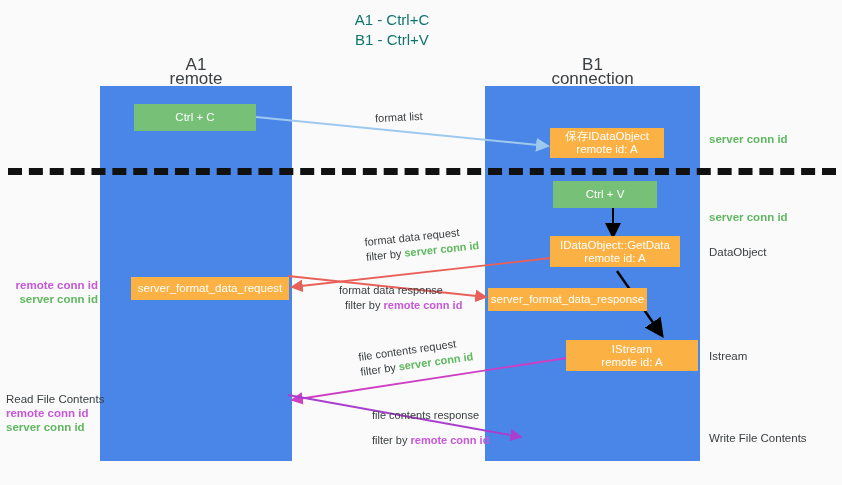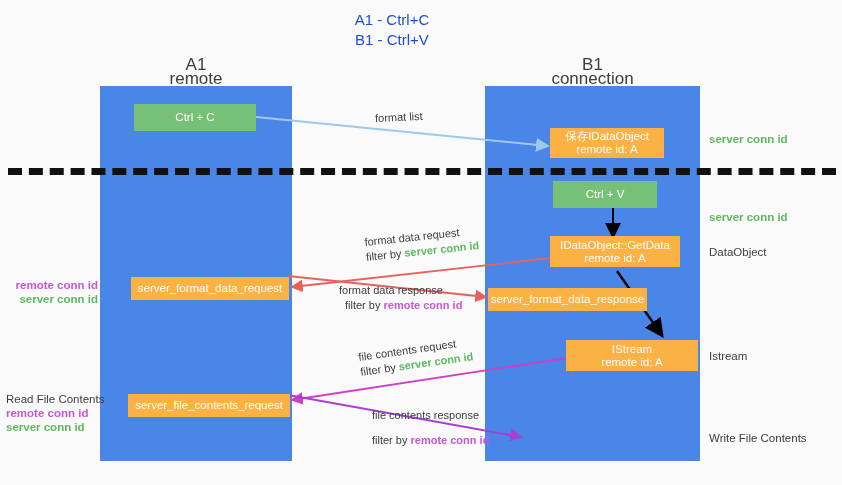--- a/index.html
+++ b/index.html
@@ -16,21 +16,21 @@
   #canvas { position: absolute; inset: 0; }
 
   .abs { position: absolute; }
 
   
   .title-block {
     left: 0; top: 10px; width: 784px;
     text-align: center;
     font-size: 15px;
     line-height: 20px;
-    color: #1d4ed8;
+    color: #0f766e;
   }
 
   
   .lane-head {
     text-align: center;
     font-size: 17px;
     line-height: 14px;
     color: #3c4043;
   }
 
@@ -167,23 +167,20 @@
   </div>
 
   <div class="abs box orange" style="left:131px; top:277px; width:158px; height:23px;">
     <span>server_format_data_request</span>
   </div>
 
   <div class="abs box orange" style="left:488px; top:288px; width:159px; height:23px;">
     <span>server_format_data_response</span>
   </div>
 
-  <div class="abs box orange" style="left:128px; top:394px; width:162px; height:23px;">
-    <span>server_file_contents_request</span>
-  </div>
 
 
   <div class="abs side-label green-txt" style="left:709px; top:132px;">server conn id</div>
 
   <div class="abs side-label green-txt" style="left:709px; top:210px;">server conn id</div>
 
   <div class="abs side-label" style="left:709px; top:245px;">DataObject</div>
 
   <div class="abs side-label" style="left:709px; top:349px;">Istream</div>
 

